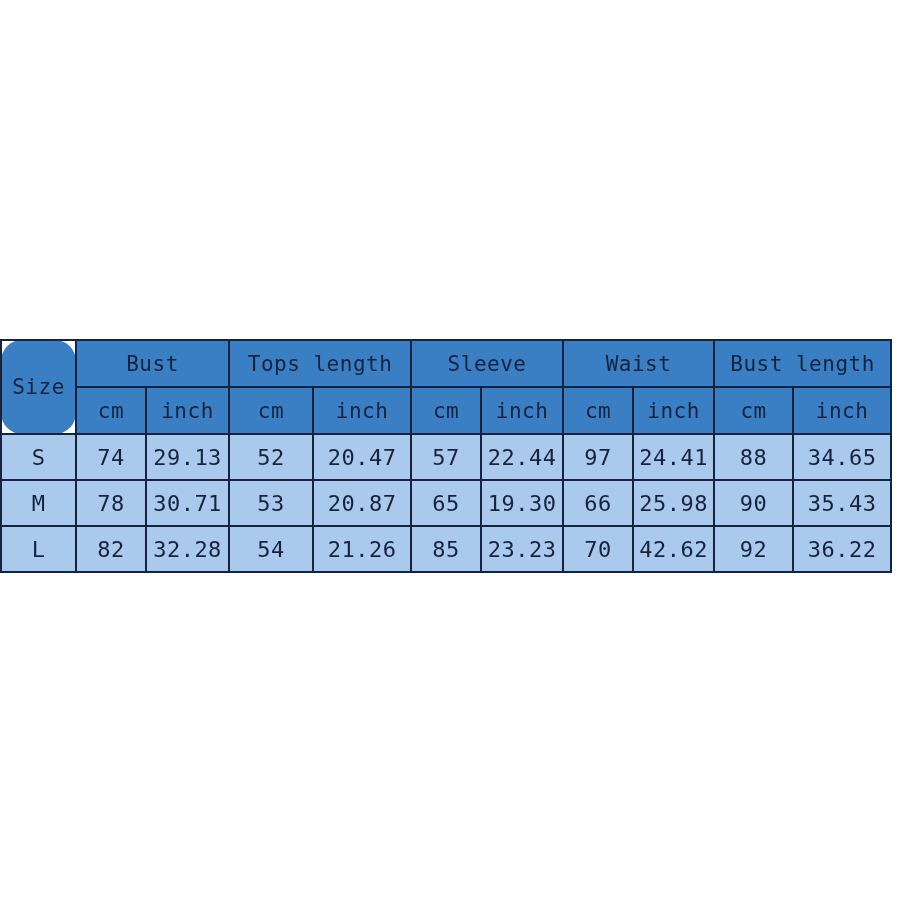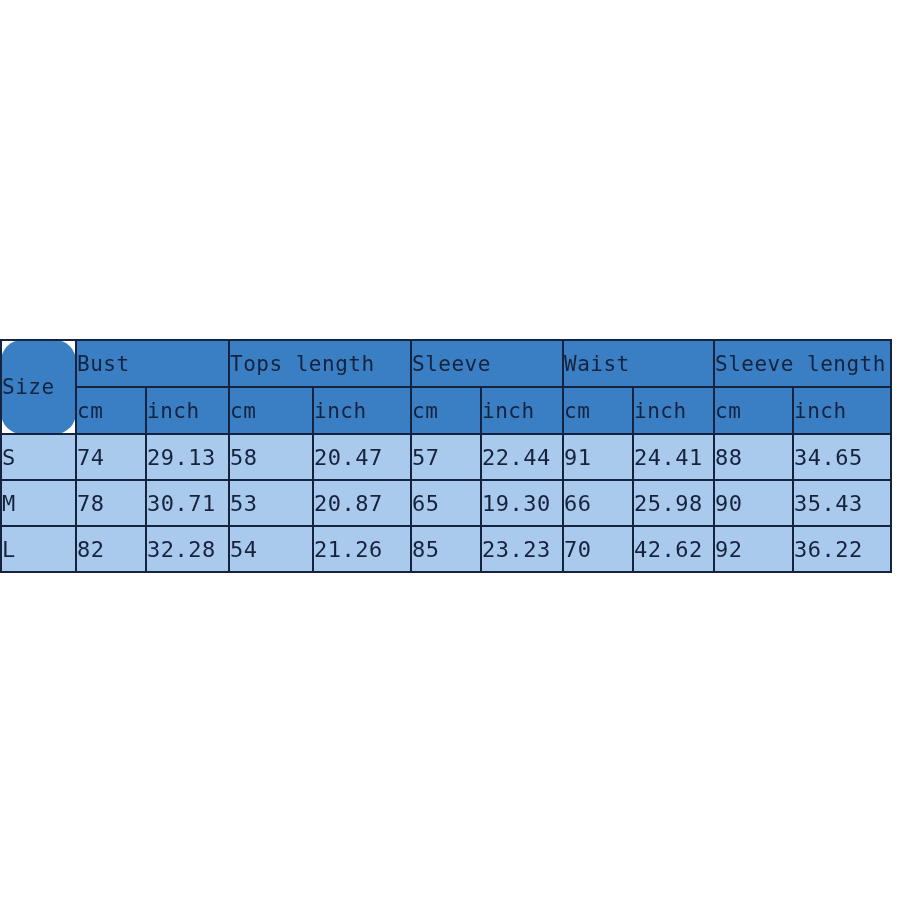--- a/index.html
+++ b/index.html
@@ -25,21 +25,21 @@
   table.size-chart {
     border-collapse: collapse;
     table-layout: fixed;
     width: 890px;
     border: 2px solid #16233f;
   }
 
   table.size-chart td,
   table.size-chart th {
     border: 2px solid #16233f;
-    text-align: left;
+    text-align: center;
     vertical-align: middle;
     font-weight: normal;
     color: #16233f;
     font-family: "DejaVu Sans Mono", "Liberation Mono", monospace;
     letter-spacing: 0.5px;
     padding: 0;
   }
 
   
   table.size-chart thead td,
@@ -105,45 +105,45 @@
       <col class="c-skirt-cm">
         <col class="c-skirt-in">
     </colgroup>
     <thead>
       <tr>
         <th class="size-head" rowspan="2">Size</th>
         <th class="group-head" colspan="2">Bust</th>
         <th class="group-head" colspan="2">Tops length</th>
         <th class="group-head" colspan="2">Sleeve</th>
         <th class="group-head" colspan="2">Waist</th>
-        <th class="group-head" colspan="2">Sleeve length</th>
+        <th class="group-head" colspan="2">Bust length</th>
       </tr>
       <tr>
         <td class="unit-head">cm</td>
         <td class="unit-head">inch</td>
         <td class="unit-head">cm</td>
         <td class="unit-head">inch</td>
         <td class="unit-head">cm</td>
         <td class="unit-head">inch</td>
         <td class="unit-head">cm</td>
         <td class="unit-head">inch</td>
         <td class="unit-head">cm</td>
         <td class="unit-head">inch</td>
       </tr>
     </thead>
     <tbody>
       <tr>
         <td class="size-cell">S</td>
         <td>74</td>
         <td>29.13</td>
-        <td>58</td>
+        <td>52</td>
         <td>20.47</td>
         <td>57</td>
         <td>22.44</td>
-        <td>91</td>
+        <td>97</td>
         <td>24.41</td>
         <td>88</td>
         <td>34.65</td>
       </tr>
       <tr>
         <td class="size-cell">M</td>
         <td>78</td>
         <td>30.71</td>
         <td>53</td>
         <td>20.87</td>

